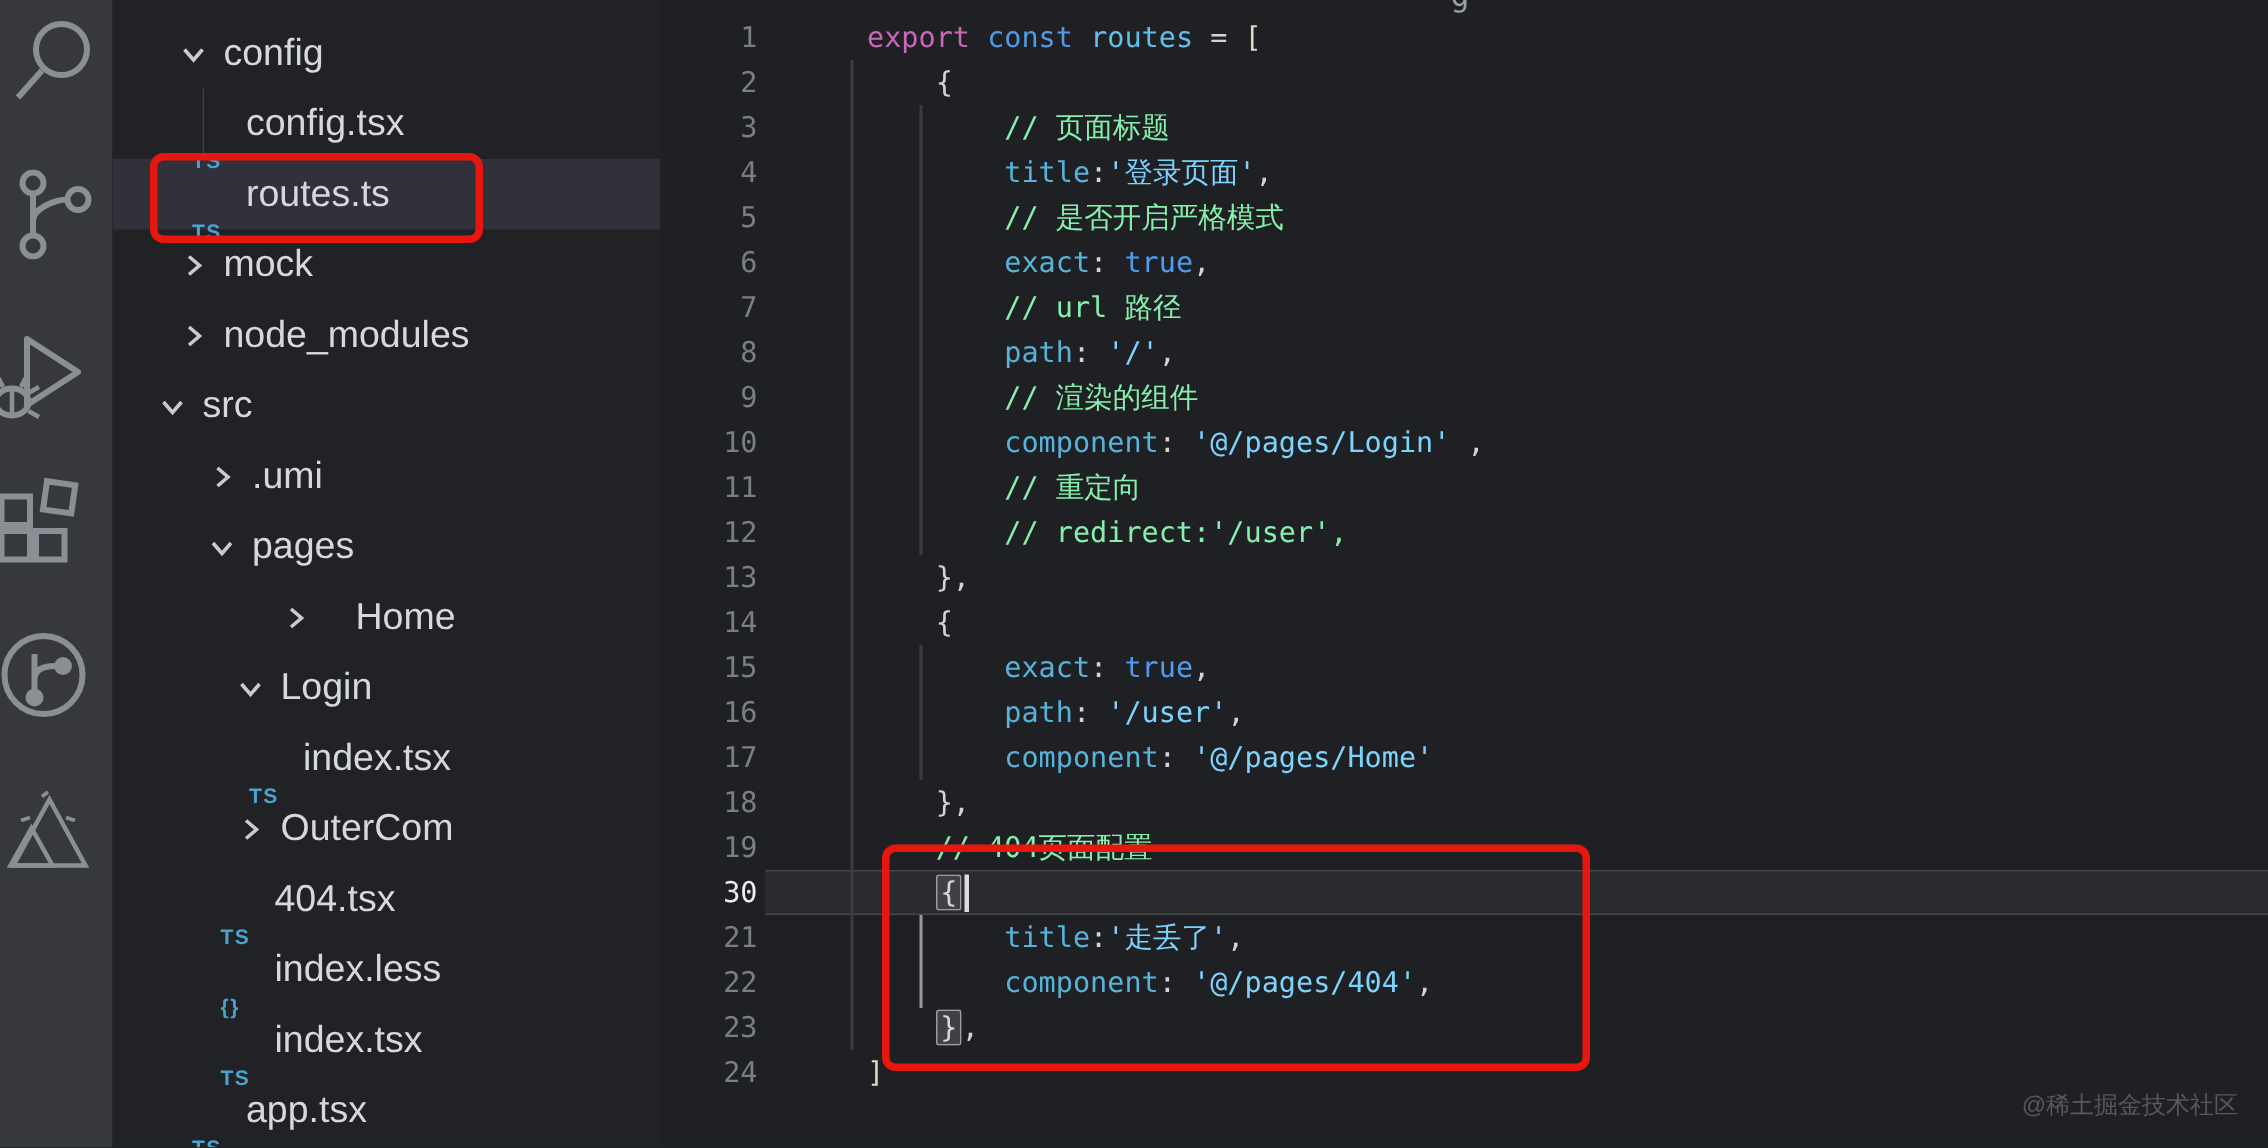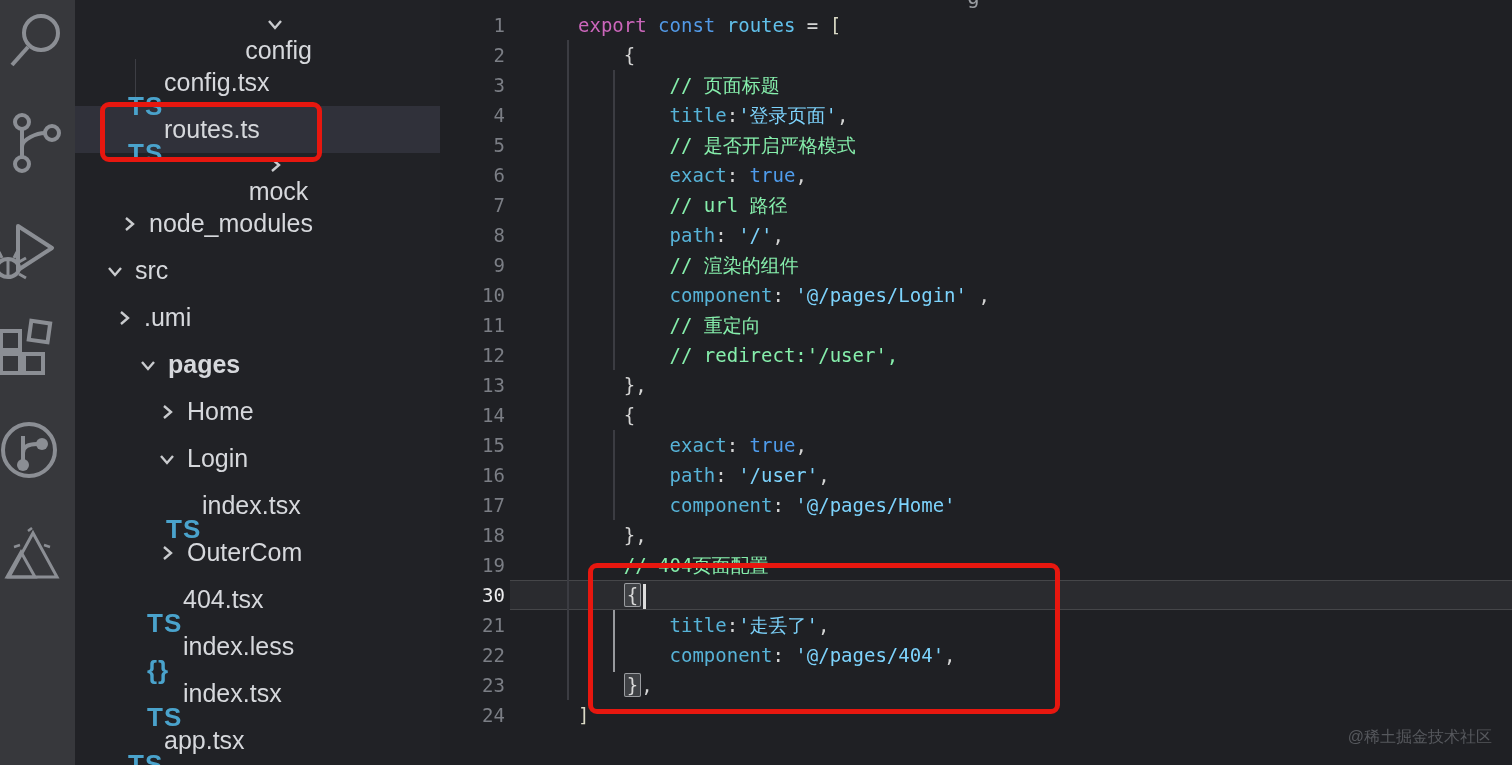--- a/index.html
+++ b/index.html
@@ -12,21 +12,21 @@
   .ab-icon svg{display:block;}
 
   
   .sidebar{position:absolute;left:75px;top:0;width:365px;height:765px;background:#212226;overflow:hidden;}
   .tree{position:absolute;left:0;top:12px;width:100%;}
   .tree-row{display:flex;align-items:center;height:47px;color:#d6d8dc;font-size:25px;white-space:nowrap;}
   .tree-row.selected{background:#30313a;}
   .chev{width:24px;height:24px;flex:0 0 24px;margin-right:8px;display:flex;align-items:center;justify-content:center;}
   .chev svg{stroke:#c9cbce;stroke-width:2.4;fill:none;}
   .chev.down svg{transform:rotate(90deg);}
-  .ficon{flex:0 0 36px;width:36px;font-weight:bold;font-size:26px;color:#4aa3cc;letter-spacing:1px;margin-top:48px;}
+  .ficon{flex:0 0 36px;width:36px;font-weight:bold;font-size:14px;color:#4aa3cc;letter-spacing:1px;margin-top:48px;}
   .sb-guide{position:absolute;left:60px;top:59px;width:1px;height:94px;background:#3d3e44;}
 
   
   .editor{position:absolute;left:440px;top:0;width:1072px;height:765px;background:#1f2024;
           font-family:"DejaVu Sans Mono","Liberation Mono",monospace;font-size:19px;}
   .gutter{position:absolute;left:0;top:10px;width:65px;text-align:right;color:#7b7e85;}
   .gutter .gl{height:30px;line-height:30px;}
   .gutter .gl.active{color:#ececee;}
   .codecol{position:absolute;left:123px;top:10px;margin-left:15px;}
   .codecol .cl{height:30px;line-height:30px;white-space:pre;}
@@ -100,37 +100,37 @@
         <path d="M29 8 L53 52 L5 52 Z" fill="none" stroke="#8b8e94" stroke-width="3"></path>
         <path d="M17 27 L31 52 L3 52 Z" fill="none" stroke="#8b8e94" stroke-width="3"></path>
         <path d="M10 22 L16 20 M40 20 L46 22 M24 6 L28 3" stroke="#8b8e94" stroke-width="2.5" fill="none"></path>
       </svg>
     </div>
   </div>
 
   <div class="sidebar">
     <div class="sb-guide"></div>
     <div class="tree">
-        <div class="tree-row" style="padding-left: 42px; flex-direction: column;">
+        <div class="tree-row" style="padding-left: 42px;">
           <span class="chev down">
             <svg width="20" height="20" viewBox="0 0 20 20">
               <polyline points="7,4 14,10 7,16"></polyline>
             </svg>
           </span>
           <span>config</span>
         </div>
         <div class="tree-row" style="padding-left: 53px;">
           <span class="ficon">TS</span>
           <span>config.tsx</span>
         </div>
         <div class="tree-row selected" style="padding-left: 53px;">
           <span class="ficon">TS</span>
           <span>routes.ts</span>
         </div>
-        <div class="tree-row" style="padding-left: 42px; flex-direction: column;">
+        <div class="tree-row" style="padding-left: 42px;">
           <span class="chev">
             <svg width="20" height="20" viewBox="0 0 20 20">
               <polyline points="7,4 14,10 7,16"></polyline>
             </svg>
           </span>
           <span>mock</span>
         </div>
         <div class="tree-row" style="padding-left: 42px;">
           <span class="chev">
             <svg width="20" height="20" viewBox="0 0 20 20">
@@ -140,37 +140,37 @@
           <span>node_modules</span>
         </div>
         <div class="tree-row" style="padding-left: 28px;">
           <span class="chev down">
             <svg width="20" height="20" viewBox="0 0 20 20">
               <polyline points="7,4 14,10 7,16"></polyline>
             </svg>
           </span>
           <span>src</span>
         </div>
-        <div class="tree-row" style="padding-left: 37px;">
+        <div class="tree-row" style="padding-left: 61px;">
           <span class="chev">
             <svg width="20" height="20" viewBox="0 0 20 20">
               <polyline points="7,4 14,10 7,16"></polyline>
             </svg>
           </span>
           <span>.umi</span>
         </div>
-        <div class="tree-row" style="padding-left: 61px; font-weight: bold;">
+        <div class="tree-row" style="padding-left: 61px;">
           <span class="chev down">
             <svg width="20" height="20" viewBox="0 0 20 20">
               <polyline points="7,4 14,10 7,16"></polyline>
             </svg>
           </span>
           <span>pages</span>
         </div>
-        <div class="tree-row" style="padding-left: 80px;">
+        <div class="tree-row" style="padding-left: 110px; gap: 20px;">
           <span class="chev">
             <svg width="20" height="20" viewBox="0 0 20 20">
               <polyline points="7,4 14,10 7,16"></polyline>
             </svg>
           </span>
           <span>Home</span>
         </div>
         <div class="tree-row" style="padding-left: 80px;">
           <span class="chev down">
             <svg width="20" height="20" viewBox="0 0 20 20">

